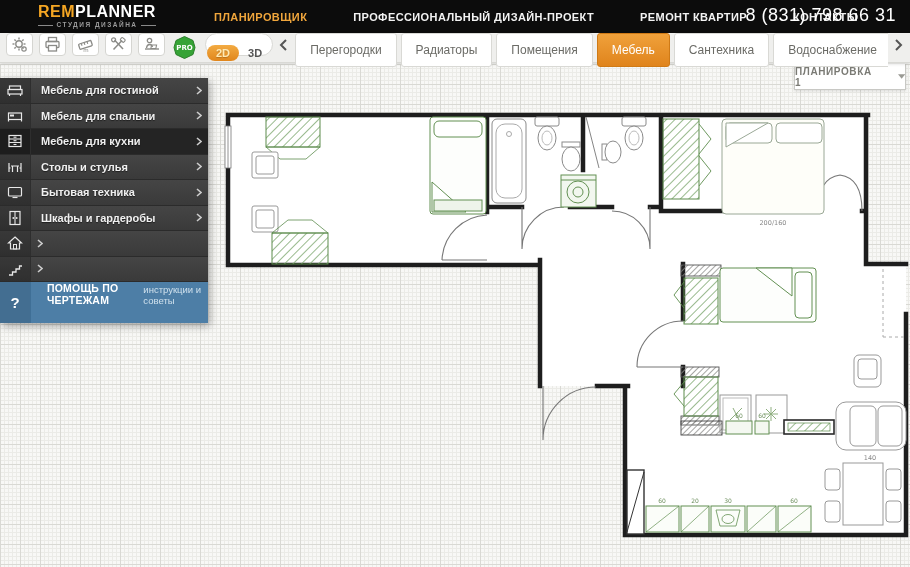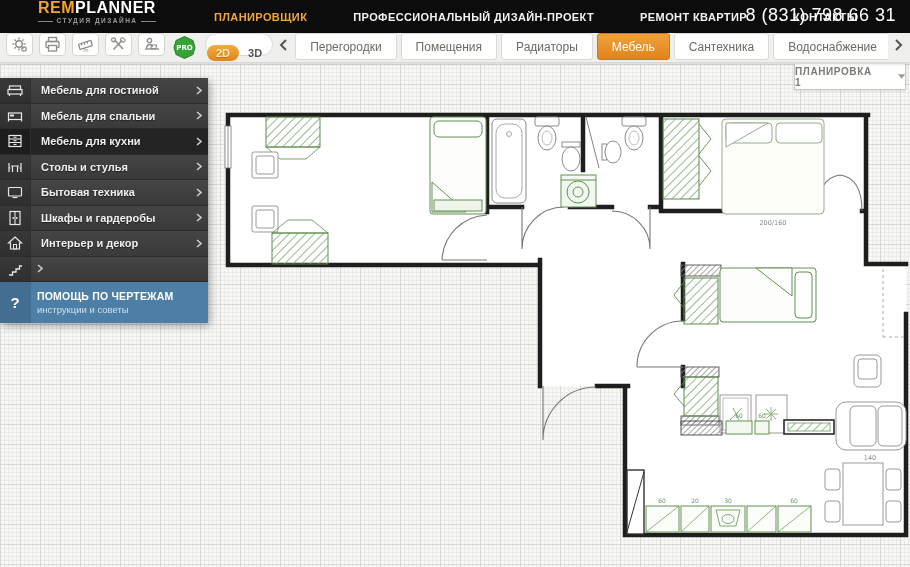--- a/index.html
+++ b/index.html
@@ -1,39 +1,39 @@
 <!DOCTYPE html>
 <html><head>
 <meta charset="utf-8">
 <style>
   * { margin:0; padding:0; box-sizing:border-box; }
   html,body { width:910px; height:567px; overflow:hidden; font-family:"Liberation Sans", sans-serif; background:#f7f7f5; }
 
   
-  .header { position:absolute; left:0; top:0; width:910px; height:33px; background:#0c0c0c; display:flex; z-index:40; }
+  .header { position:absolute; left:0; top:0; width:910px; height:33px; background:#0c0c0c; display:flex; align-items:center; z-index:40; }
   .logo { margin-left:38px; display:flex; flex-direction:column; line-height:1; }
   .logo-line1 { font-size:16px; font-weight:bold; letter-spacing:.5px; }
   .logo-a { color:#f5a623; } .logo-b { color:#fff; }
   .logo-tag { display:flex; align-items:center; gap:3px; margin-top:2px; }
   .logo-tag .rule { flex:1; height:1px; background:#8a8a8a; min-width:10px; }
   .logo-tag span { font-size:6.5px; color:#9a9a9a; letter-spacing:1.5px; font-weight:bold; white-space:nowrap; }
   .nav { display:flex; align-items:center; margin-left:58px; gap:46px; }
   .nav-item { font-size:11px; font-weight:bold; color:#f2f2f2; letter-spacing:.4px; cursor:pointer; white-space:nowrap; }
   .nav-item.active { color:#f0a63c; }
   .phone { position:absolute; right:14px; top:5px; color:#fff; font-size:18px; letter-spacing:.5px; }
 
   
   .toolbar { position:absolute; left:0; top:33px; width:910px; height:30px; background:#efefed; border-bottom:1px solid #d9d9d5; display:flex; z-index:40; box-shadow:0 1px 3px rgba(0,0,0,.15); }
   .tbtn { width:27px; height:23px; margin-left:6px; background:#fff; border:1px solid #d5d5d1; border-radius:4px; display:flex; align-items:center; justify-content:center; cursor:pointer; }
   .probadge { margin-left:7px; cursor:pointer; display:flex; align-items:center; }
   .toggle { margin-left:8px; background:#fff; border:1px solid #d8d8d4; border-radius:12px; height:23px; display:flex; align-items:center; padding:1px; }
   .tg { font-size:11px; font-weight:bold; padding:2px 9px; border-radius:11px; cursor:pointer; color:#555;margin-top:16px; }
   .tg.on { background:linear-gradient(#f3ab42,#e0861c); color:#ffe9b4; text-shadow:0 1px 1px rgba(0,0,0,.2); }
   .chev { width:16px; height:23px; display:flex; align-items:center; justify-content:center; cursor:pointer; margin:0 2px; }
-  .tabs { display:flex; align-items:stretch; height:27px; margin-left:2px; flex:1; overflow:hidden; }
+  .tabs { display:flex; align-items:stretch; height:34px; margin-left:2px; flex:1; overflow:hidden; }
   .tab { background:#fff; border:1px solid #d9d9d5; border-radius:3px; margin-right:4px; padding:0 14px; display:flex; align-items:center; font-size:12px; color:#6b6b66; cursor:pointer; white-space:nowrap; }
   .tab.active { background:linear-gradient(#f0a13b,#e0841c); border-color:#cf7a16; color:#fff; }
 
   
   .canvas { position:absolute; left:0; top:64px; width:910px; height:503px;
     background-color:#f8f8f6;
     background-image:
       linear-gradient(#dedeed0 1px, transparent 1px),
       linear-gradient(90deg,#dcdcd6 1px,transparent 1px),
       linear-gradient(#ececе8 1px, transparent 1px),
@@ -52,21 +52,21 @@
 
   
   .sidebar { position:absolute; left:0; top:14px; width:208px; z-index:35; box-shadow:2px 3px 8px rgba(0,0,0,.35); }
   .srow { display:flex; align-items:stretch; height:25.5px; background:linear-gradient(#454545,#3a3a3a); border-bottom:1px solid #2b2b2b; cursor:pointer; }
   .srow.active { background:#242424; }
   .sicon { width:31px; display:flex; align-items:center; justify-content:center; background:rgba(0,0,0,.18); border-right:1px solid #2e2e2e; }
   .slabel { flex:1; display:flex; align-items:center; padding-left:10px; font-size:11px; font-weight:bold; color:#f0f0f0; text-shadow:0 1px 1px rgba(0,0,0,.5); }
   .sarr { width:18px; display:flex; align-items:center; justify-content:center; }
   .help { display:flex; align-items:stretch; height:41px; background:#4d7ea6; cursor:pointer; }
   .help .sicon { background:rgba(0,0,0,.12); border-right:1px solid #3f6f96; }
-  .helptxt { flex:1; display:flex; flex-direction:column; justify-content:center; padding-left:6px; }
+  .helptxt { flex:1; display:flex; flex-direction:row; justify-content:center; padding-left:16px; }
   .helptitle { font-size:10.5px; font-weight:bold; color:#fff; letter-spacing:.2px; }
   .helpsub { font-size:9.5px; color:#cfe0ec; margin-top:2px; }
   .qmark { color:#fff; font-size:15px; font-weight:bold; }
 
   svg text.dim { font-family:"DejaVu Sans", sans-serif; font-size:6.5px; fill:#888; }
   svg text.dimg { font-family:"DejaVu Sans", sans-serif; font-size:6px; fill:#6d8f5d; }
 </style>
 </head>
 <body>
 
@@ -149,22 +149,22 @@
     <div class="tg on">2D</div>
     <div class="tg">3D</div>
   </div>
   <div class="chev">
     <svg width="9" height="12" viewBox="0 0 9 12">
         <polyline points="7,1 2,6 7,11" fill="none" stroke="#555" stroke-width="2"></polyline>
       </svg>
   </div>
   <div class="tabs">
     <div class="tab">Перегородки</div>
+    <div class="tab">Радиаторы</div>
     <div class="tab">Помещения</div>
-    <div class="tab">Радиаторы</div>
     <div class="tab active">Мебель</div>
     <div class="tab">Сантехника</div>
     <div class="tab">Водоснабжение</div>
 
   </div>
   <div class="chev" style="margin-right:4px;">
     <svg width="9" height="12" viewBox="0 0 9 12">
         <polyline points="2,1 7,6 2,11" fill="none" stroke="#555" stroke-width="2"></polyline>
       </svg>
   </div>
@@ -461,21 +461,20 @@
           </svg>
         </div>
     </div>
     <div class="srow">
       <div class="sicon">
         <svg width="16" height="16" viewBox="0 0 16 16">
             <path d="M8,2 L14.5,8 H12.5 V14 H3.5 V8 H1.5 Z" fill="none" stroke="#e8e8e8" stroke-width="1.2"></path>
             <rect x="6.5" y="9.5" width="3" height="4.5" fill="none" stroke="#e8e8e8" stroke-width="1"></rect>
           </svg>
       </div>
-      <div class="slabel">Интерьер и декор</div>
       <div class="sarr">
           <svg width="6" height="9" viewBox="0 0 6 9">
             <polyline points="1,1 5,4.5 1,8" fill="none" stroke="#ccc" stroke-width="1.6"></polyline>
           </svg>
         </div>
     </div>
     <div class="srow">
       <div class="sicon">
         <svg width="16" height="16" viewBox="0 0 16 16">
             <path d="M2,14 H5.5 V11 H9 V8 H12.5 V5 H15" fill="none" stroke="#e8e8e8" stroke-width="1.3"></path>

